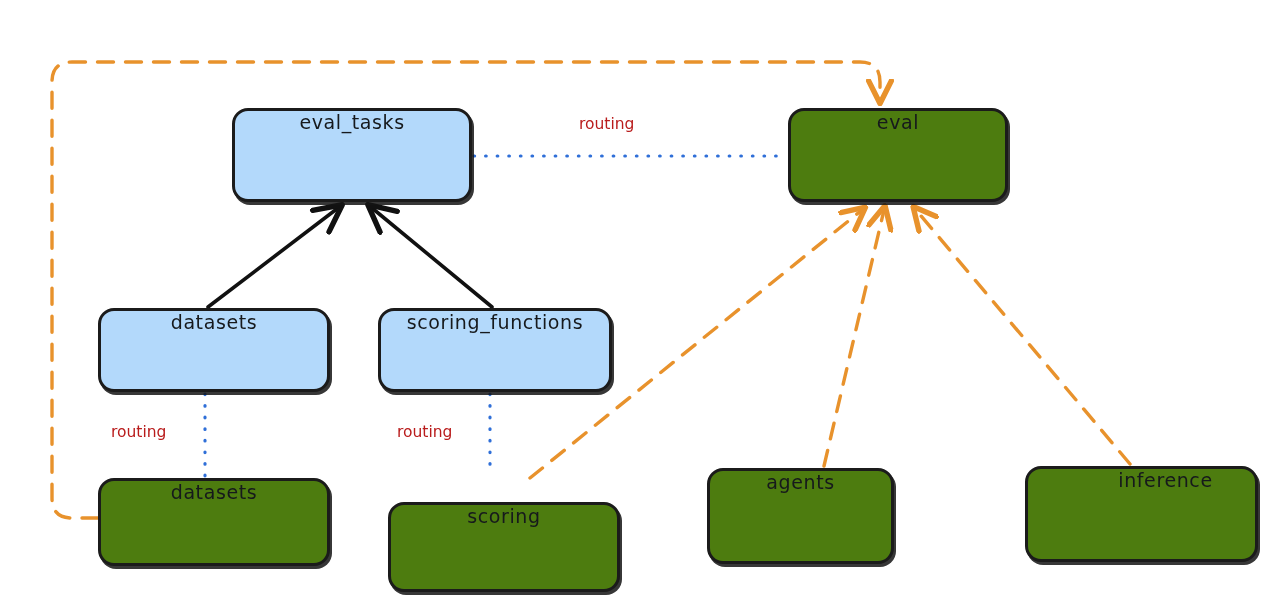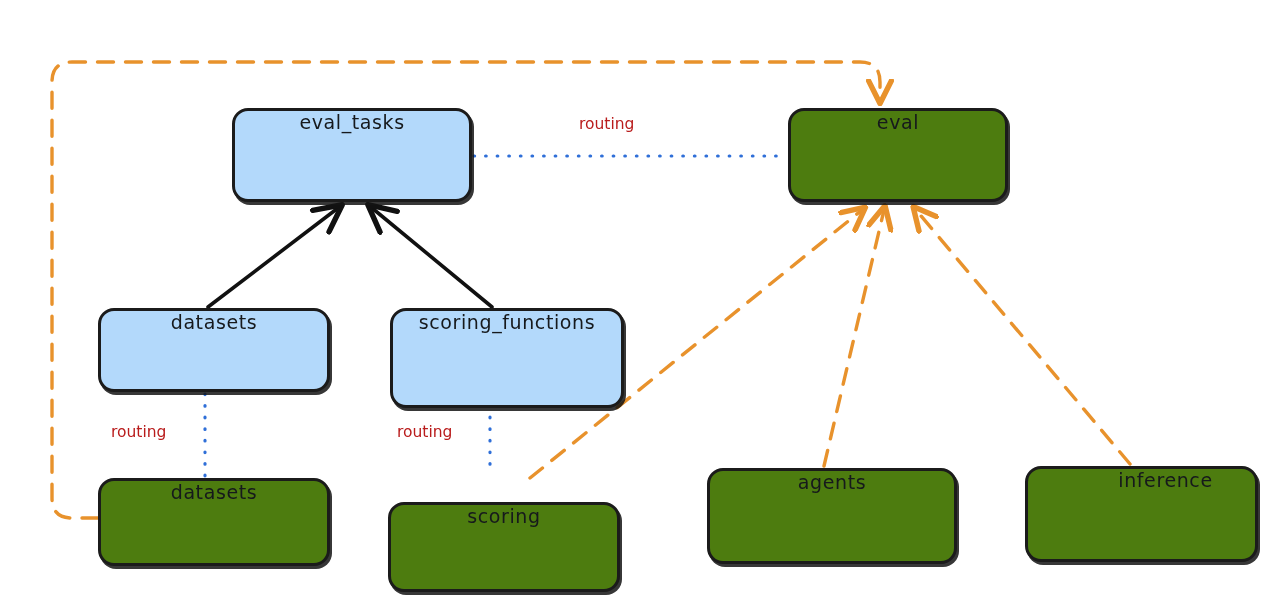--- a/index.html
+++ b/index.html
@@ -95,33 +95,33 @@
   </div>
 
   <div class="node node-green" style="left:788px; top:108px; width:220px; height:94px;">
     <span class="node-label">eval</span>
   </div>
 
   <div class="node node-blue" style="left:98px; top:308px; width:232px; height:84px;">
     <span class="node-label">datasets</span>
   </div>
 
-  <div class="node node-blue" style="left:378px; top:308px; width:234px; height:100px;margin-left:12px;">
+  <div class="node node-blue" style="left:378px; top:308px; width:234px; height:84px;">
     <span class="node-label">scoring_functions</span>
   </div>
 
   <div class="node node-green" style="left:98px; top:478px; width:232px; height:88px;">
     <span class="node-label">datasets</span>
   </div>
 
   <div class="node node-green" style="left:388px; top:502px; width:232px; height:90px;">
     <span class="node-label">scoring</span>
   </div>
 
-  <div class="node node-green" style="left:707px; top:468px; width:250px; height:96px;">
+  <div class="node node-green" style="left:707px; top:468px; width:187px; height:96px;">
     <span class="node-label">agents</span>
   </div>
 
   <div class="node node-green" style="left:1025px; top:466px; width:233px; height:96px;padding-left:48px;">
     <span class="node-label">inference</span>
   </div>
 
   <div class="edge-label" style="left:579px; top:115px;">routing</div>
 
   <div class="edge-label" style="left:111px; top:423px;">routing</div>

